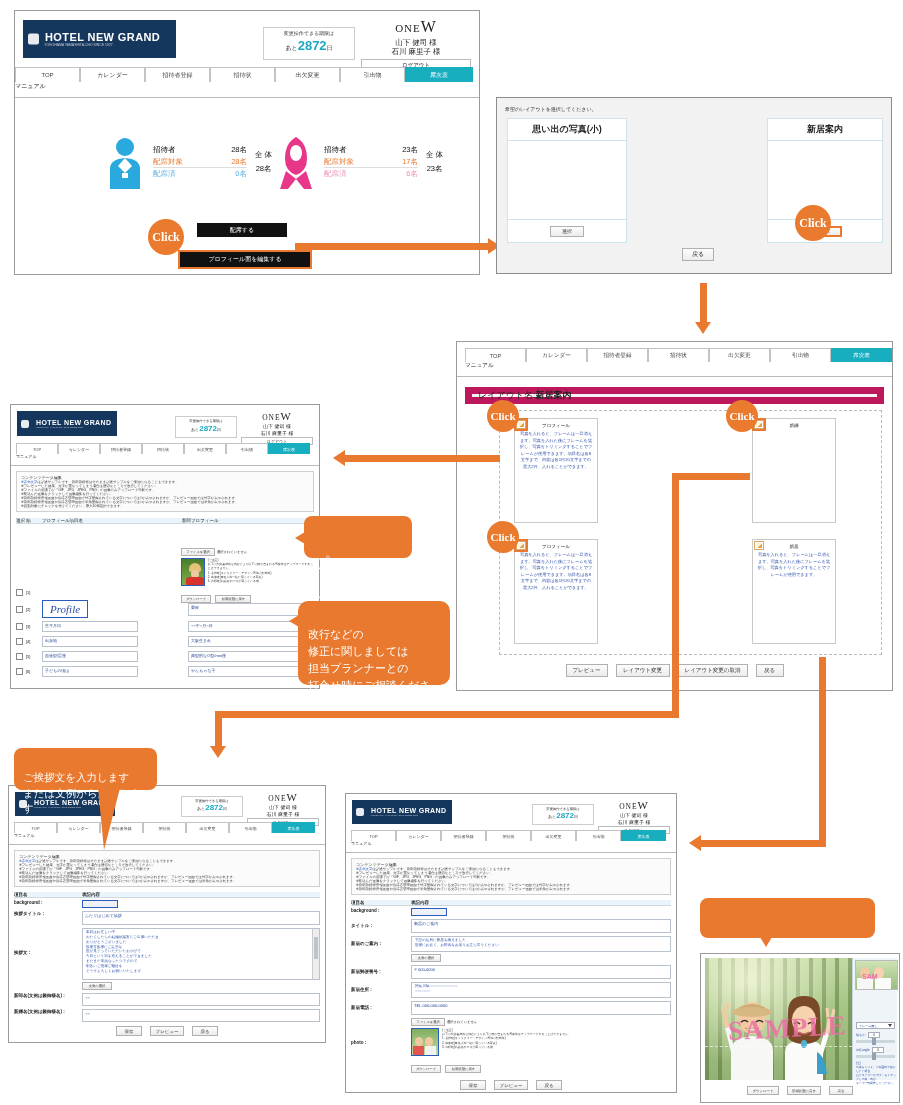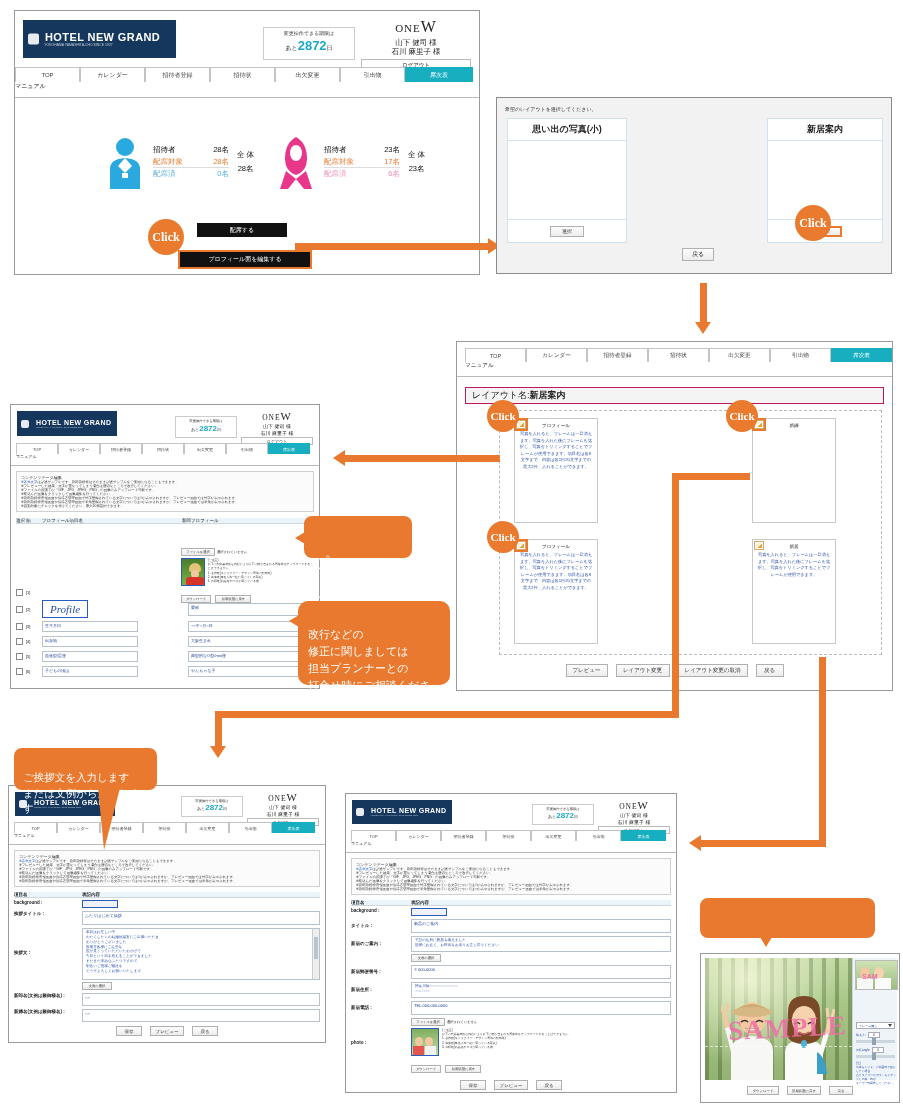--- a/index.html
+++ b/index.html
@@ -41,40 +41,40 @@
   .btnrow{display:flex;justify-content:center;}
 
   
   .callout{position:absolute;background:#e8792e;color:#fff;border-radius:8px;box-sizing:border-box;line-height:1.35;}
   .callout .tail{position:absolute;width:0;height:0;}
   .clickdot{position:absolute;background:#ea7a2d;color:#fff;border-radius:50%;display:flex;align-items:center;justify-content:center;font-family:"Liberation Serif","DejaVu Serif",serif;font-weight:bold;}
   .arrow{position:absolute;background:#e8792e;}
   .arrowhead{position:absolute;width:0;height:0;}
 
   
-  .le-title{border:1px solid #be185d;background:#f4f4f4;box-sizing:border-box;display:flex;align-items:center;}
+  .le-title{border:7px solid #be185d;background:#f4f4f4;box-sizing:border-box;display:flex;align-items:center;}
   .le-canvas{border:1px dashed #bbb;box-sizing:border-box;position:relative;background:#fff;}
   .frame{position:absolute;border:1px solid #c9c9c9;background:#fff;box-sizing:border-box;}
   .frame .ftitle{text-align:center;color:#222;}
   .frame .fbody{color:#2a4ea8;text-align:center;}
   .edicon{position:absolute;background:#fff;border:1px solid #d8a86a;box-sizing:border-box;}
   .edicon i{position:absolute;left:1px;top:1px;right:1px;bottom:1px;background:
      linear-gradient(135deg,#fdf2d8 0 55%, #e8a23c 55% 100%);}
   .selbox{position:absolute;border:2px solid #e8792e;box-sizing:border-box;}
 
   
   .chooser{position:absolute;background:#f2f2f2;border:1px solid #8c8c8c;box-sizing:border-box;}
   .card{position:absolute;background:#fff;border:1px solid #cfe3ee;box-sizing:border-box;}
   .card .ct{text-align:center;font-weight:bold;border-bottom:1px solid #cfe3ee;box-sizing:border-box;display:flex;align-items:center;justify-content:center;}
   .card .cf{position:absolute;left:0;right:0;bottom:0;border-top:1px solid #cfe3ee;display:flex;align-items:center;justify-content:center;}
 
   
   .stat{position:absolute;display:flex;align-items:center;}
   .statnums{line-height:1.55;}
-  .statnums .r{display:flex;}
+  .statnums .r{display:flex;gap:18px;}
   .statnums .k{width:42px;}
   .statnums .v{width:34px;text-align:right;}
   .sep{border-bottom:1px solid #ddd;}
 
   
   .photoapp{position:absolute;background:#fff;border:1px solid #9a9a9a;box-sizing:border-box;}
   .photo{position:absolute;overflow:hidden;background:
       linear-gradient(180deg,#cfe3b4 0%, #a9c98a 38%, #8fae74 100%);}
   .bamboo{position:absolute;inset:0;background:
      repeating-linear-gradient(90deg, rgba(90,120,60,.55) 0 4px, rgba(160,190,120,.25) 4px 13px);

